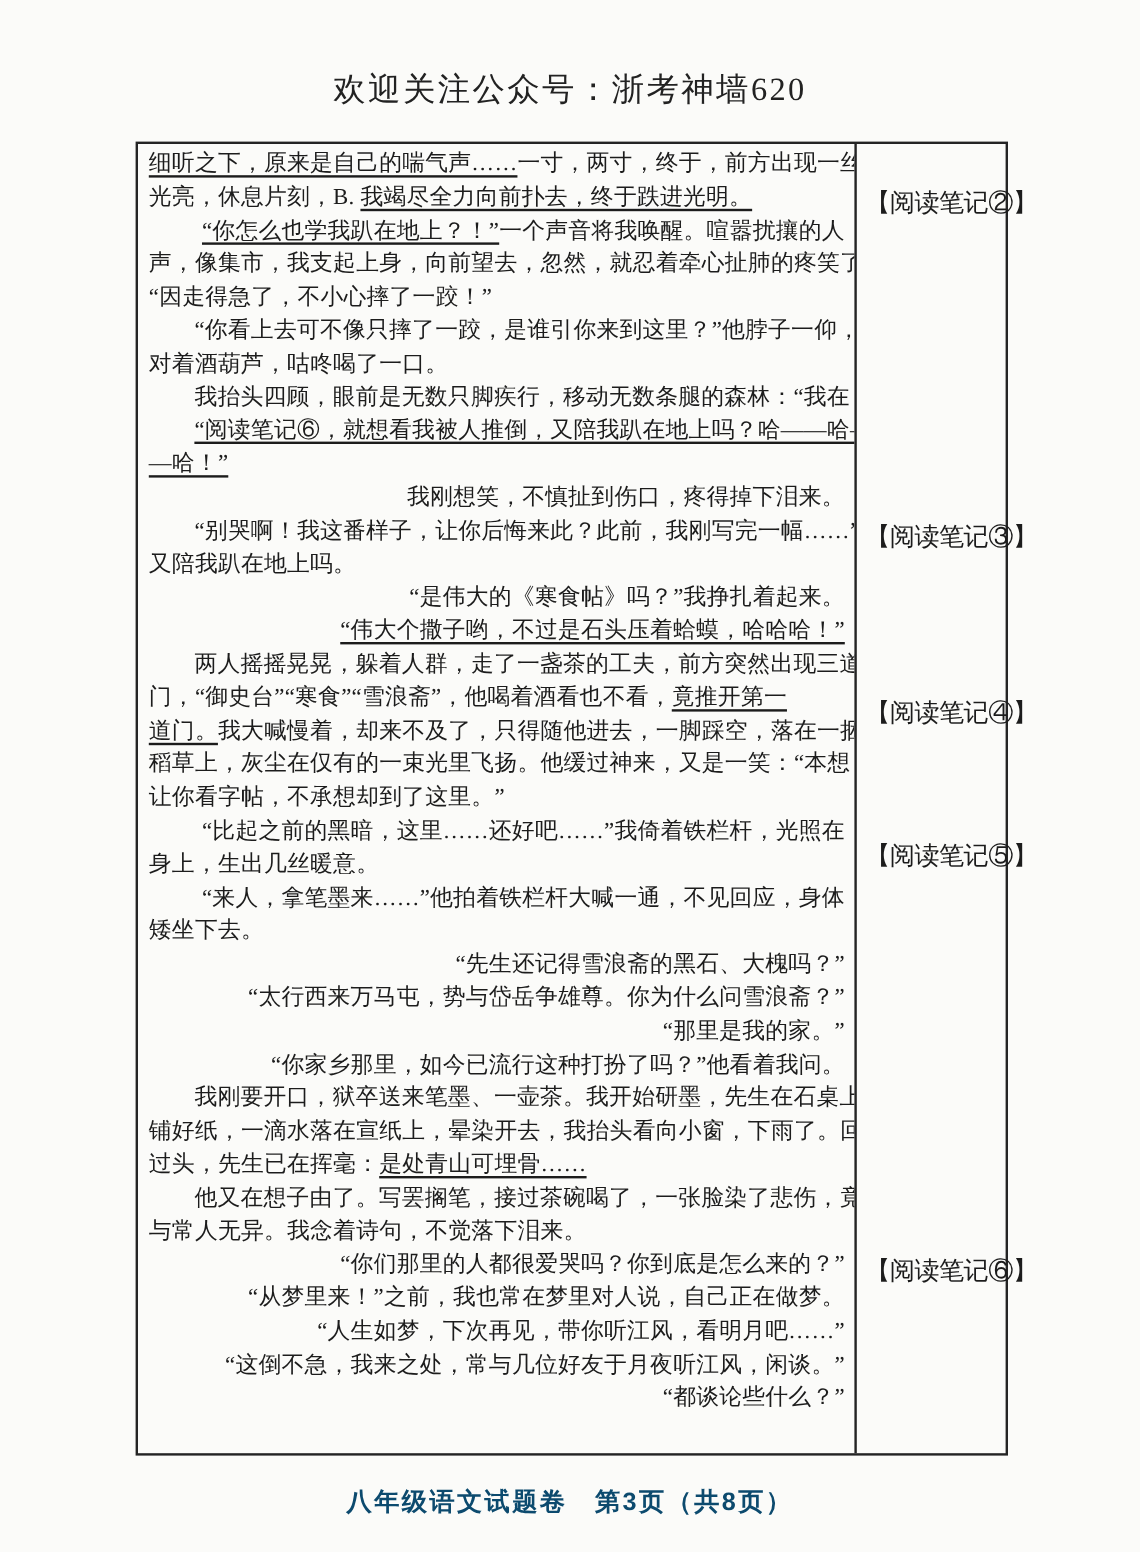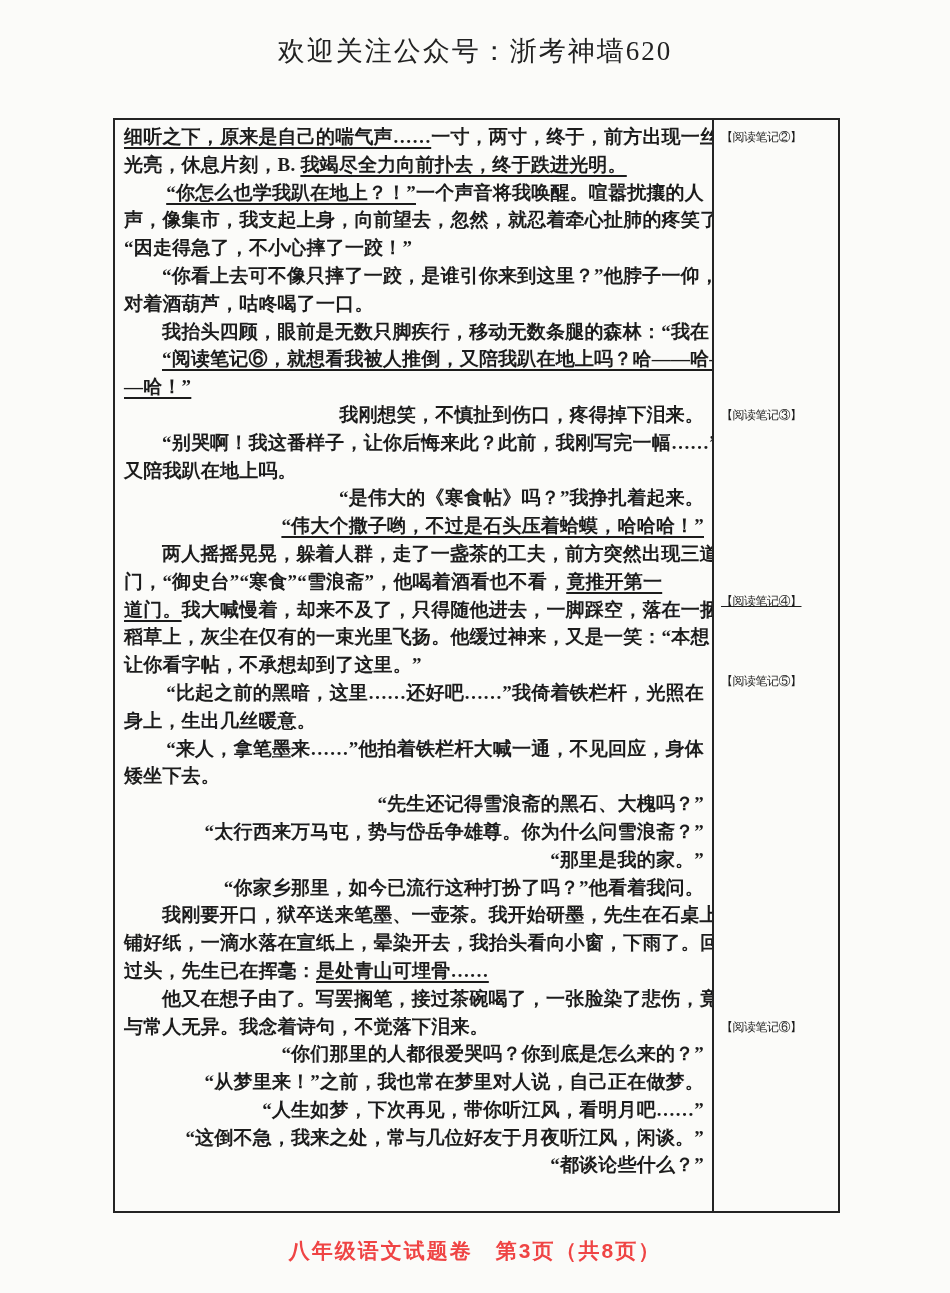--- a/index.html
+++ b/index.html
@@ -11,21 +11,21 @@
   html,body{width:950px;height:1293px;}
   body{
     position:relative;
     background:var(--paper);
     color:var(--ink);
     font-family:"Liberation Serif", serif;
     overflow:hidden;
   }
   .page-header{
     position:absolute;
-    top:33px;left:0;width:100%;
+    top:56px;left:0;width:100%;
     text-align:center;
     font-size:27px;
     letter-spacing:2px;
     color:#222;
   }
   .doc-table{
     position:absolute;
     left:113px;top:118px;
     width:727px;height:1095px;
     border:2px solid var(--border);
@@ -37,49 +37,49 @@
     border-right:2px solid var(--border);
     padding:3px 8px 0 9px;
     overflow:hidden;
   }
   .line{
     height:27.8px;
     line-height:27.8px;
     font-size:19px;
     white-space:nowrap;
     letter-spacing:0.2px;
-    font-weight:bold;
   }
   .line.indent{padding-left:38px;text-align:right;}
   .seg.u{
     text-decoration:underline;
     text-decoration-thickness:1.5px;
     text-underline-offset:4px;
   }
   .notes-cell{
     position:relative;
     flex:1;
   }
   .note{
     position:absolute;
     left:7px;
-    font-size:12px;
+    font-size:21px;
     line-height:26px;
     white-space:nowrap;
     letter-spacing:-0.5px;
+    margin-top:32px;
   }
   .page-footer{
     position:absolute;
     top:1237px;left:0;width:100%;
     text-align:center;
     font-family:"Liberation Sans", sans-serif;
     font-weight:700;
     font-size:21px;
     letter-spacing:2px;
-    color:#ef4444;
+    color:#0c4a6e;
   }
 </style>
 </head>
 <body>
 
 <div class="page-header">欢迎关注公众号：浙考神墙620</div>
 
 <div class="doc-table">
   <div class="text-cell" id="passage-lines">
       <div class="line"><span class="seg u">细听之下，原来是自己的喘气声……</span><span class="seg">一寸，两寸，终于，前方出现一丝</span></div>
@@ -117,19 +117,19 @@
       <div class="line"><span class="seg">与常人无异。我念着诗句，不觉落下泪来。</span></div>
       <div class="line indent"><span class="seg">“你们那里的人都很爱哭吗？你到底是怎么来的？”</span></div>
       <div class="line indent"><span class="seg">“从梦里来！”之前，我也常在梦里对人说，自己正在做梦。</span></div>
       <div class="line indent"><span class="seg">“人生如梦，下次再见，带你听江风，看明月吧……”</span></div>
       <div class="line indent"><span class="seg">“这倒不急，我来之处，常与几位好友于月夜听江风，闲谈。”</span></div>
       <div class="line indent"><span class="seg">“都谈论些什么？”</span></div>
     </div>
   <div class="notes-cell" id="notes-col">
       <div class="note" style="top: 4px;">【阅读笔记②】</div>
       <div class="note" style="top: 282px; text-align: right;">【阅读笔记③】</div>
-      <div class="note" style="top: 468px; text-decoration: underline;">【阅读笔记④】</div>
+      <div class="note" style="top: 429px;">【阅读笔记④】</div>
       <div class="note" style="top: 548px;">【阅读笔记⑤】</div>
       <div class="note" style="top: 893.6px;">【阅读笔记⑥】</div>
     </div>
 </div>
 
 <div class="page-footer">八年级语文试题卷　第3页（共8页）</div>
 
 </body></html>

